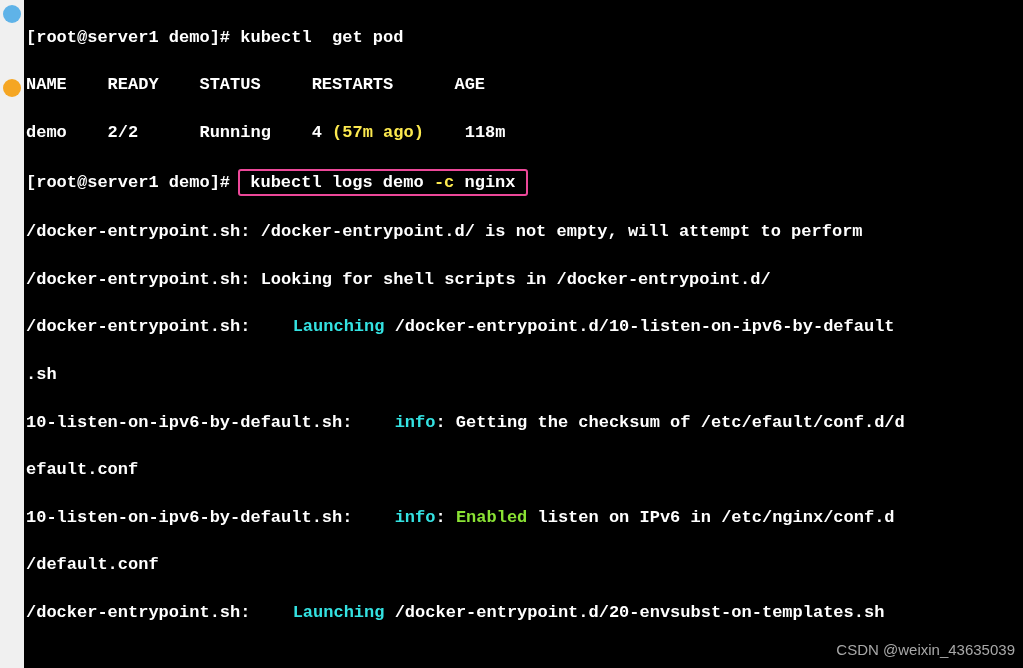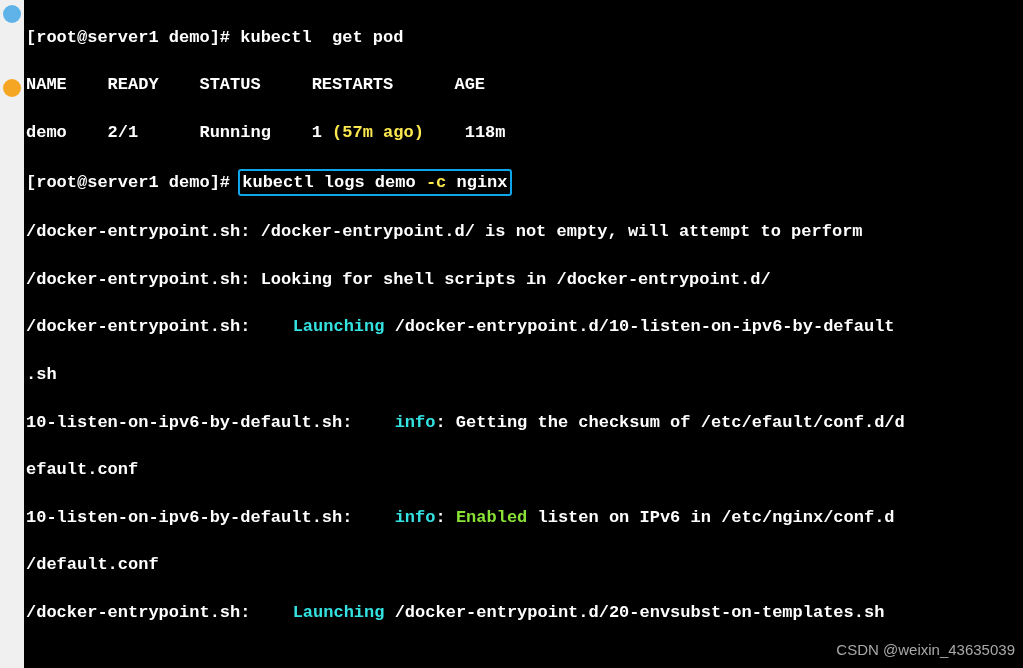--- a/index.html
+++ b/index.html
@@ -34,24 +34,24 @@
     .icon-orange { background: #f5a623; margin-top: 56px; }
     .terminal {
       padding-left: 26px;
       white-space: pre;
     }
     .line { display: block; font-weight: bold; }
     .yellow { color: #fce94f; }
     .cyan { color: #34e2e2; margin-left: 32px; }
     .green { color: #8ae234; }
     .red-box {
-      border: 2px solid #0ea5e9;
+      border: 2px solid #ec4899;
       border-radius: 3px;
       display: inline-block;
-      padding: 0 2px;
+      padding: 0 10px;
       margin-left: -2px;
     }
     .watermark {
       position: absolute;
       bottom: 8px;
       right: 8px;
       color: #a8a8a8;
       font-size: 15px;
       font-family: sans-serif;
       z-index: 3;
@@ -61,21 +61,21 @@
 <body>
 
 <div class="left-strip">
   <div class="left-icon icon-plane"></div>
   <div class="left-icon icon-orange"></div>
 </div>
 
 <div class="terminal">
 <span class="line"><span>[root@server1 demo]# </span><span>kubectl  get pod</span></span>
 <span class="line">NAME    READY    STATUS     RESTARTS      AGE</span>
-<span class="line"><span>demo    2/1      Running    1 </span><span class="yellow">(57m ago)</span><span>    118m</span></span>
+<span class="line"><span>demo    2/2      Running    4 </span><span class="yellow">(57m ago)</span><span>    118m</span></span>
 <span class="line"><span>[root@server1 demo]# </span><span class="red-box"><span>kubectl logs demo </span><span class="yellow">-c</span><span> nginx</span></span></span>
 <span class="line">/docker-entrypoint.sh: /docker-entrypoint.d/ is not empty, will attempt to perform</span>
 <span class="line">/docker-entrypoint.sh: Looking for shell scripts in /docker-entrypoint.d/</span>
 <span class="line"><span>/docker-entrypoint.sh: </span><span class="cyan">Launching</span><span> /docker-entrypoint.d/10-listen-on-ipv6-by-default</span></span>
 <span class="line">.sh</span>
 <span class="line"><span>10-listen-on-ipv6-by-default.sh: </span><span class="cyan">info</span><span>: Getting the checksum of /etc/efault/conf.d/d</span></span>
 <span class="line">efault.conf</span>
 <span class="line"><span>10-listen-on-ipv6-by-default.sh: </span><span class="cyan">info</span><span>: </span><span class="green">Enabled</span><span> listen on IPv6 in /etc/nginx/conf.d</span></span>
 <span class="line">/default.conf</span>
 <span class="line"><span>/docker-entrypoint.sh: </span><span class="cyan">Launching</span><span> /docker-entrypoint.d/20-envsubst-on-templates.sh</span></span>

